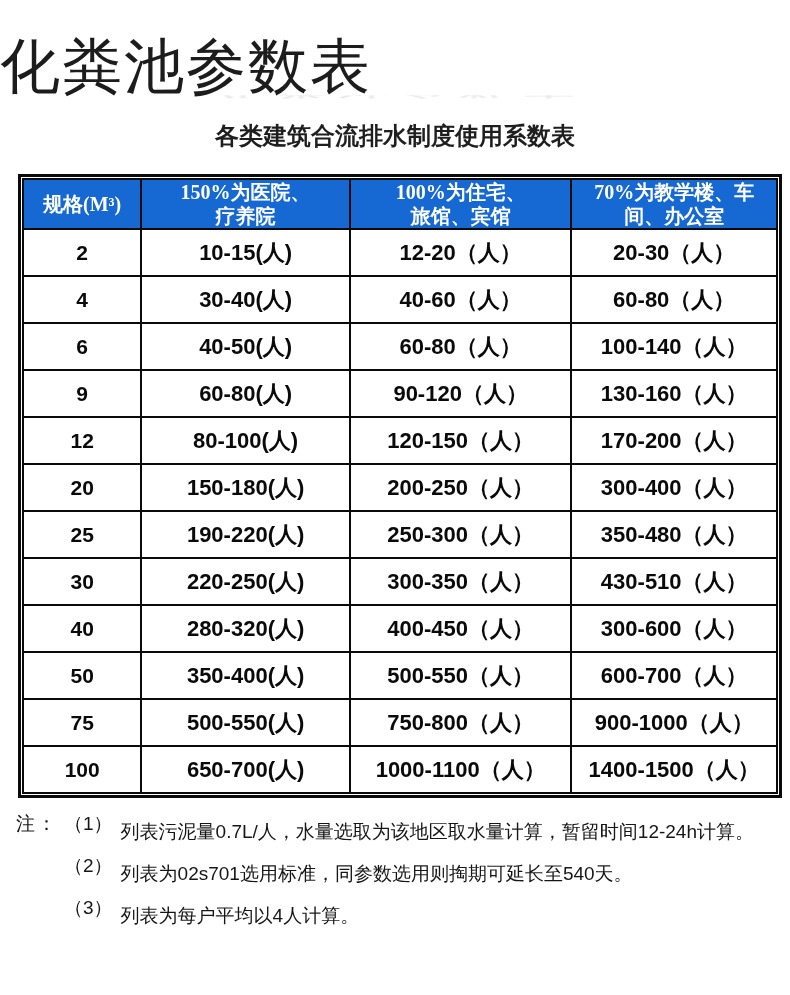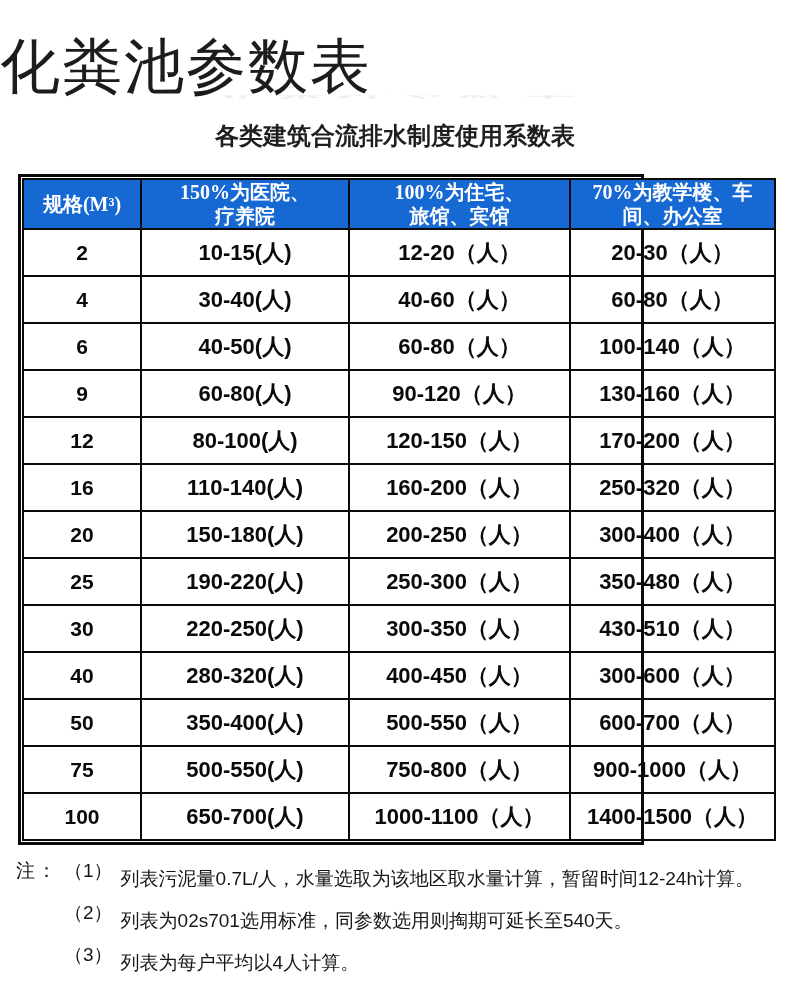--- a/index.html
+++ b/index.html
@@ -43,21 +43,21 @@
   .subtitle{
     margin-top:4px;
     text-align:center;
     font-size:24px;
     font-weight:700;
     color:#1e1e1e;
   }
 
   .table-wrap{
     margin:22px auto 0 18px;
-    width:626px;
+    width:764px;
     border:3px solid var(--border-color);
     padding:1px;              
     box-sizing:border-box;
   }
   table{
     border-collapse:collapse;
     width:100%;
     table-layout:fixed;
   }
   th{
@@ -158,26 +158,20 @@
             <td>90-120（人）</td>
             <td>130-160（人）</td>
           </tr>
           <tr>
             <td class="spec">12</td>
             <td>80-100(人)</td>
             <td>120-150（人）</td>
             <td>170-200（人）</td>
           </tr>
           <tr>
-            <td class="spec">16</td>
-            <td>110-140(人)</td>
-            <td>160-200（人）</td>
-            <td>250-320（人）</td>
-          </tr>
-          <tr>
             <td class="spec">20</td>
             <td>150-180(人)</td>
             <td>200-250（人）</td>
             <td>300-400（人）</td>
           </tr>
           <tr>
             <td class="spec">25</td>
             <td>190-220(人)</td>
             <td>250-300（人）</td>
             <td>350-480（人）</td>

